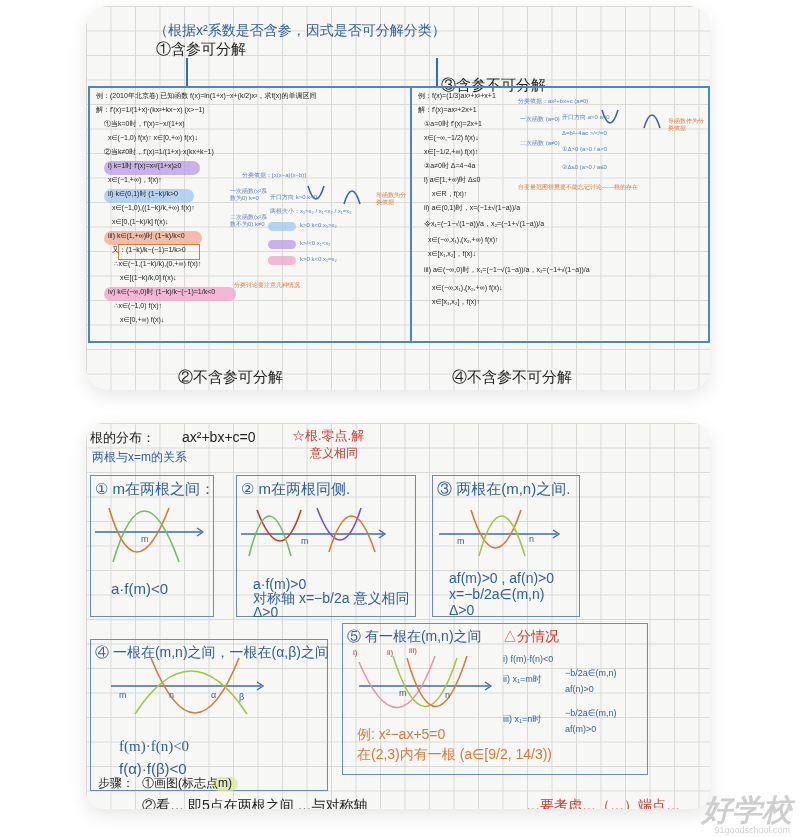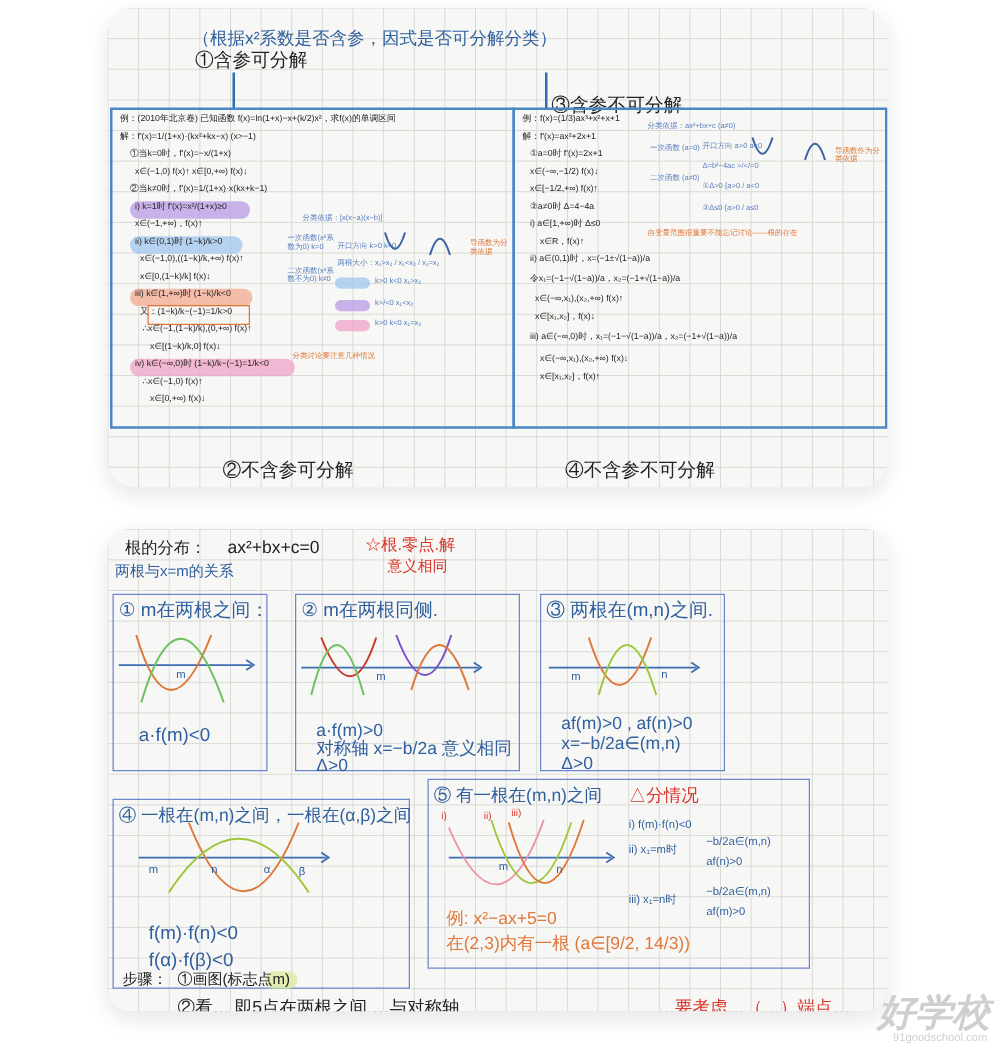--- a/index.html
+++ b/index.html
@@ -107,21 +107,21 @@
     <div class="t lblue s6" style="left:150px;top:76px;">②Δ≤0  {a&gt;0 / a≤0</div>
     <div class="t orange s6" style="left:256px;top:30px;width:38px;white-space:normal;">导函数作为分类依据</div>
     <div class="t orange s6" style="left:106px;top:96px;">自变量范围很重要不能忘记讨论——根的存在</div>
   </div>
 
   <div class="t ink s11" style="left:92px;top:362px;">②不含参可分解</div>
   <div class="t ink s11" style="left:366px;top:362px;">④不含参不可分解</div>
 </div>
 
 <div id="card2" class="card">
-  <div class="t ink s13" style="left:14px;top:8px;text-align:right;">根的分布：</div>
+  <div class="t ink s13" style="left:4px;top:8px;text-align:right;">根的分布：</div>
   <div class="t ink s14" style="left:96px;top:6px;">ax²+bx+c=0</div>
   <div class="t red s13" style="left:206px;top:6px;">☆根.零点.解</div>
   <div class="t red s12" style="left:224px;top:24px;">意义相同</div>
   <div class="t blue s12" style="left:6px;top:28px;">两根与x=m的关系</div>
 
   <div class="box2" style="left:4px;top:52px;width:122px;height:140px;">
     <div class="t blue s11" style="left:4px;top:4px;">① m在两根之间：</div>
     <svg width="120" height="80" style="left:0;top:20px;">
       <line x1="4" y1="36" x2="110" y2="36" stroke="#3b6db2" stroke-width="1.4"></line>
       <path d="M106 32 L112 36 L106 40" stroke="#3b6db2" stroke-width="1.4" fill="none"></path>
@@ -168,21 +168,21 @@
     <svg width="200" height="80" style="left:0;top:18px;">
       <line x1="20" y1="28" x2="170" y2="28" stroke="#3b6db2" stroke-width="1.4"></line>
       <path d="M166 24 L172 28 L166 32" stroke="#3b6db2" stroke-width="1.4" fill="none"></path>
       <path d="M60 0 Q104 110 148 0" stroke="#e0773a" stroke-width="1.6" fill="none"></path>
       <path d="M44 56 Q100 -30 156 56" stroke="#9ec83c" stroke-width="1.6" fill="none"></path>
     </svg>
     <div class="t blue s9" style="left:28px;top:50px;">m</div>
     <div class="t blue s9" style="left:78px;top:50px;">n</div>
     <div class="t blue s9" style="left:120px;top:50px;">α</div>
     <div class="t blue s9" style="left:148px;top:52px;">β</div>
-    <div class="t blue s11" style="left:28px;top:98px;">f(m)·f(n)&lt;0</div>
+    <div class="t blue s11" style="left:28px;top:98px;font-family:Liberation Serif, serif;">f(m)·f(n)&lt;0</div>
     <div class="t blue s11" style="left:28px;top:120px;">f(α)·f(β)&lt;0</div>
   </div>
 
   <div class="box2" style="left:256px;top:200px;width:304px;height:150px;">
     <div class="t blue s10" style="left:4px;top:4px;">⑤ 有一根在(m,n)之间</div>
     <div class="t red s10" style="left:160px;top:4px;">△分情况</div>
     <svg width="150" height="70" style="left:6px;top:22px;">
       <line x1="10" y1="40" x2="140" y2="40" stroke="#3b6db2" stroke-width="1.4"></line>
       <path d="M136 36 L142 40 L136 44" stroke="#3b6db2" stroke-width="1.4" fill="none"></path>
       <path d="M10 16 Q50 110 86 10" stroke="#ec8fa8" stroke-width="1.5" fill="none"></path>

